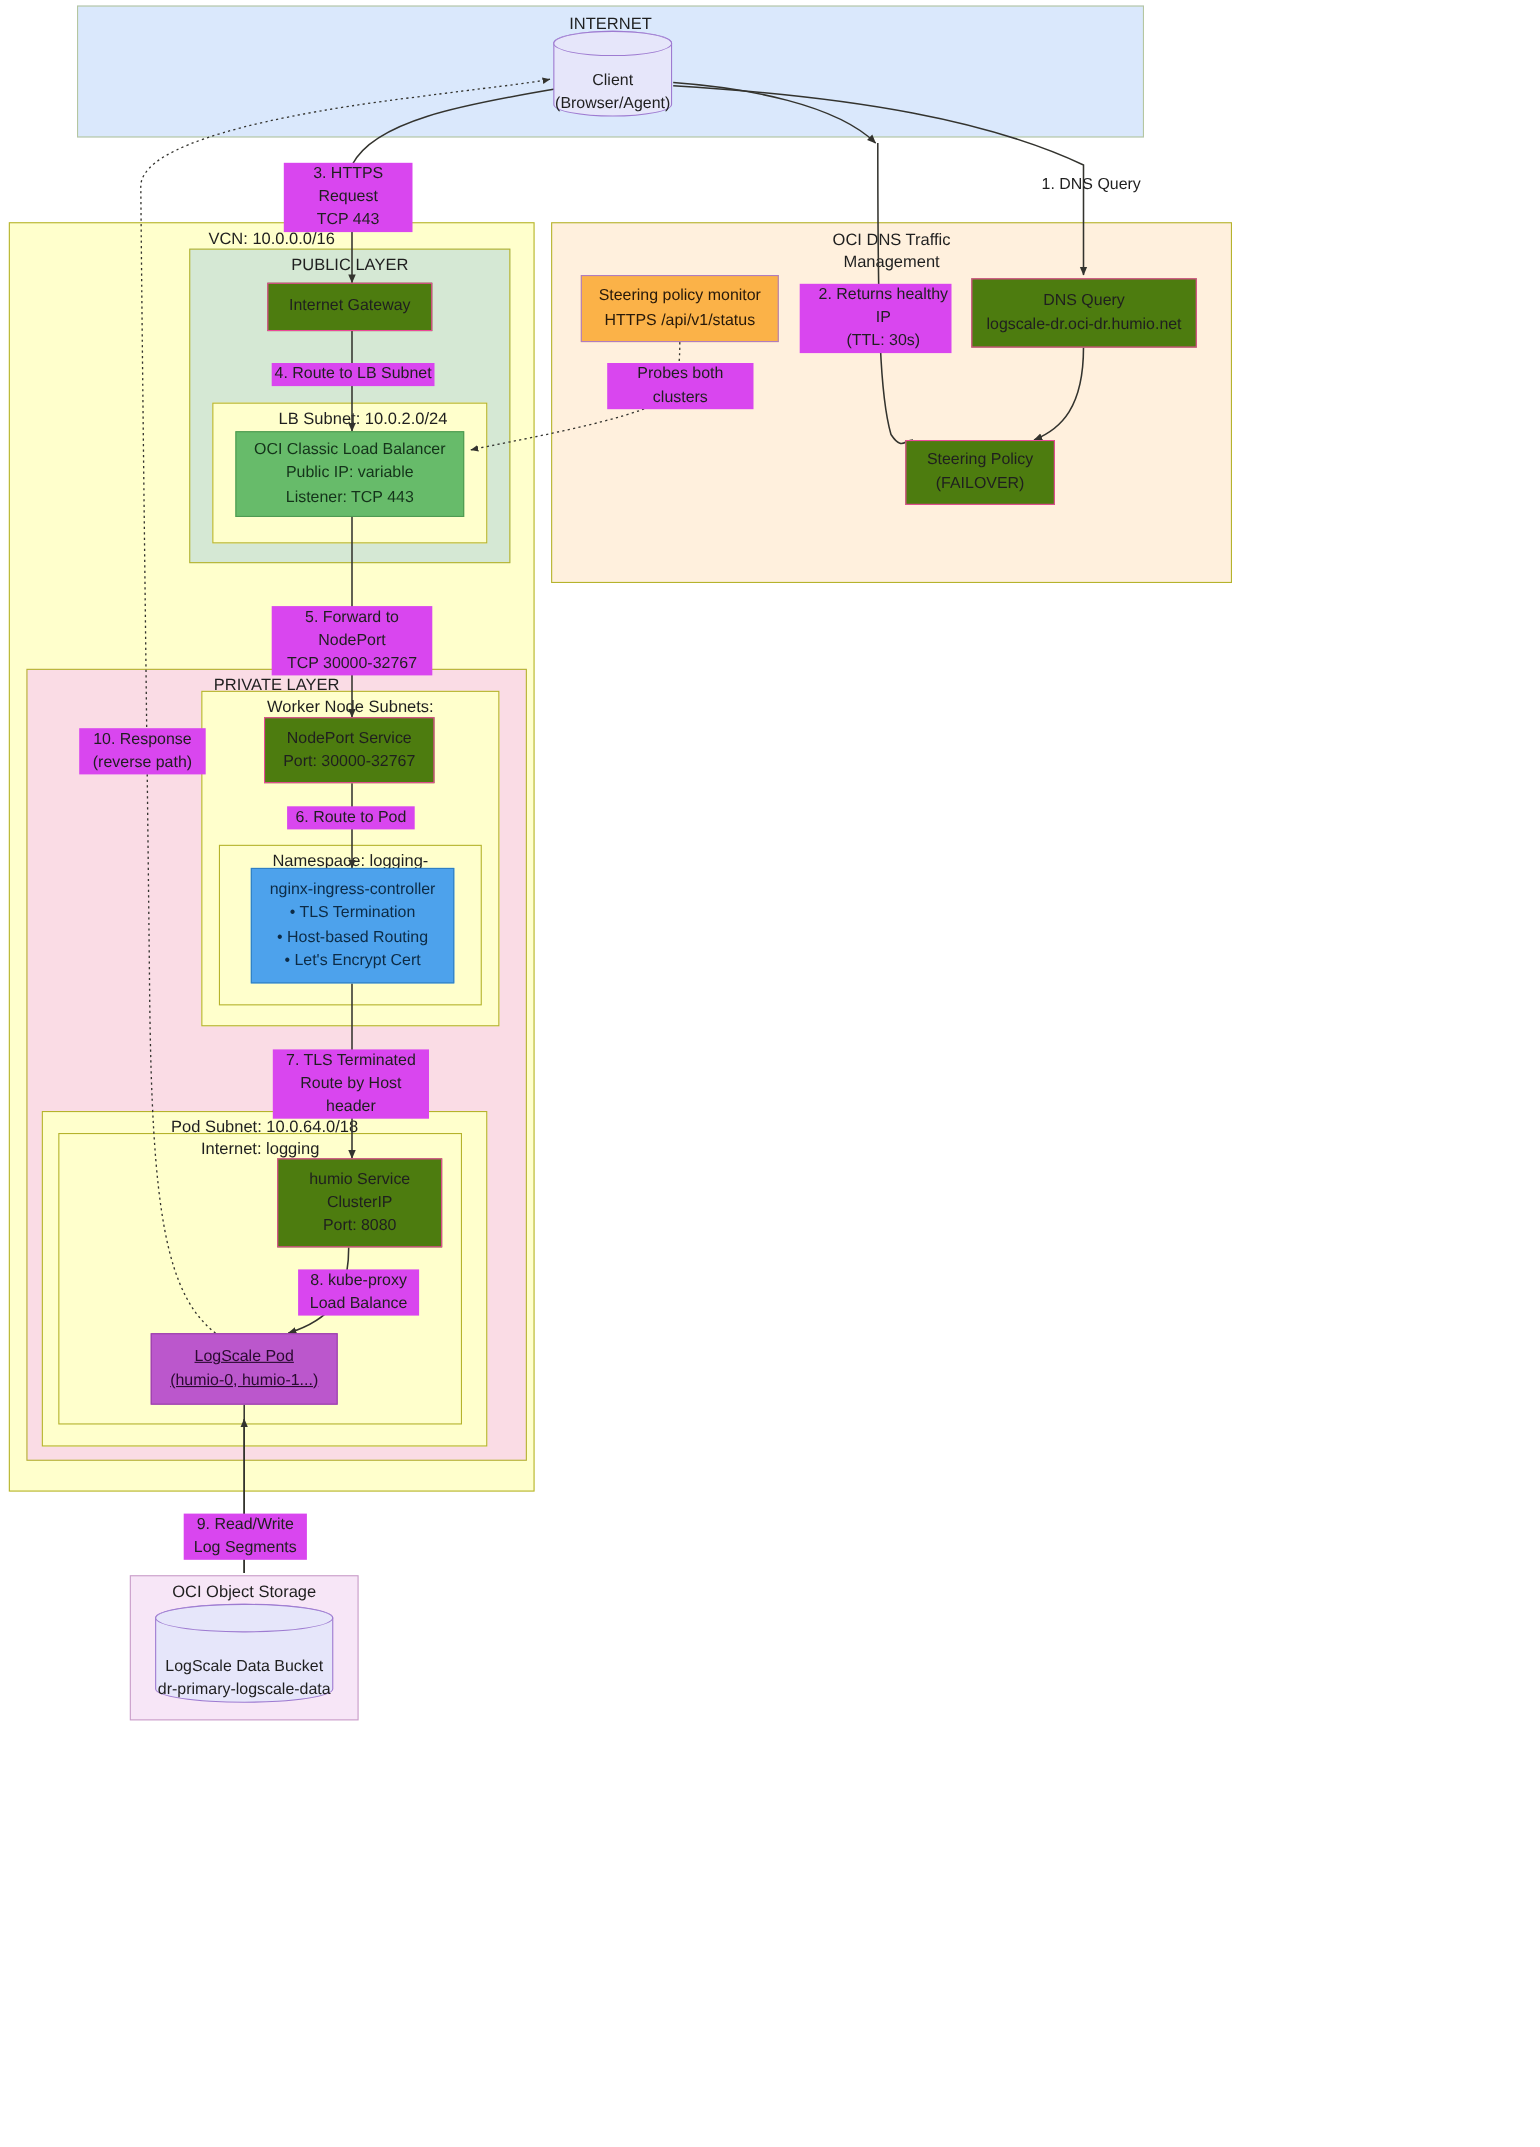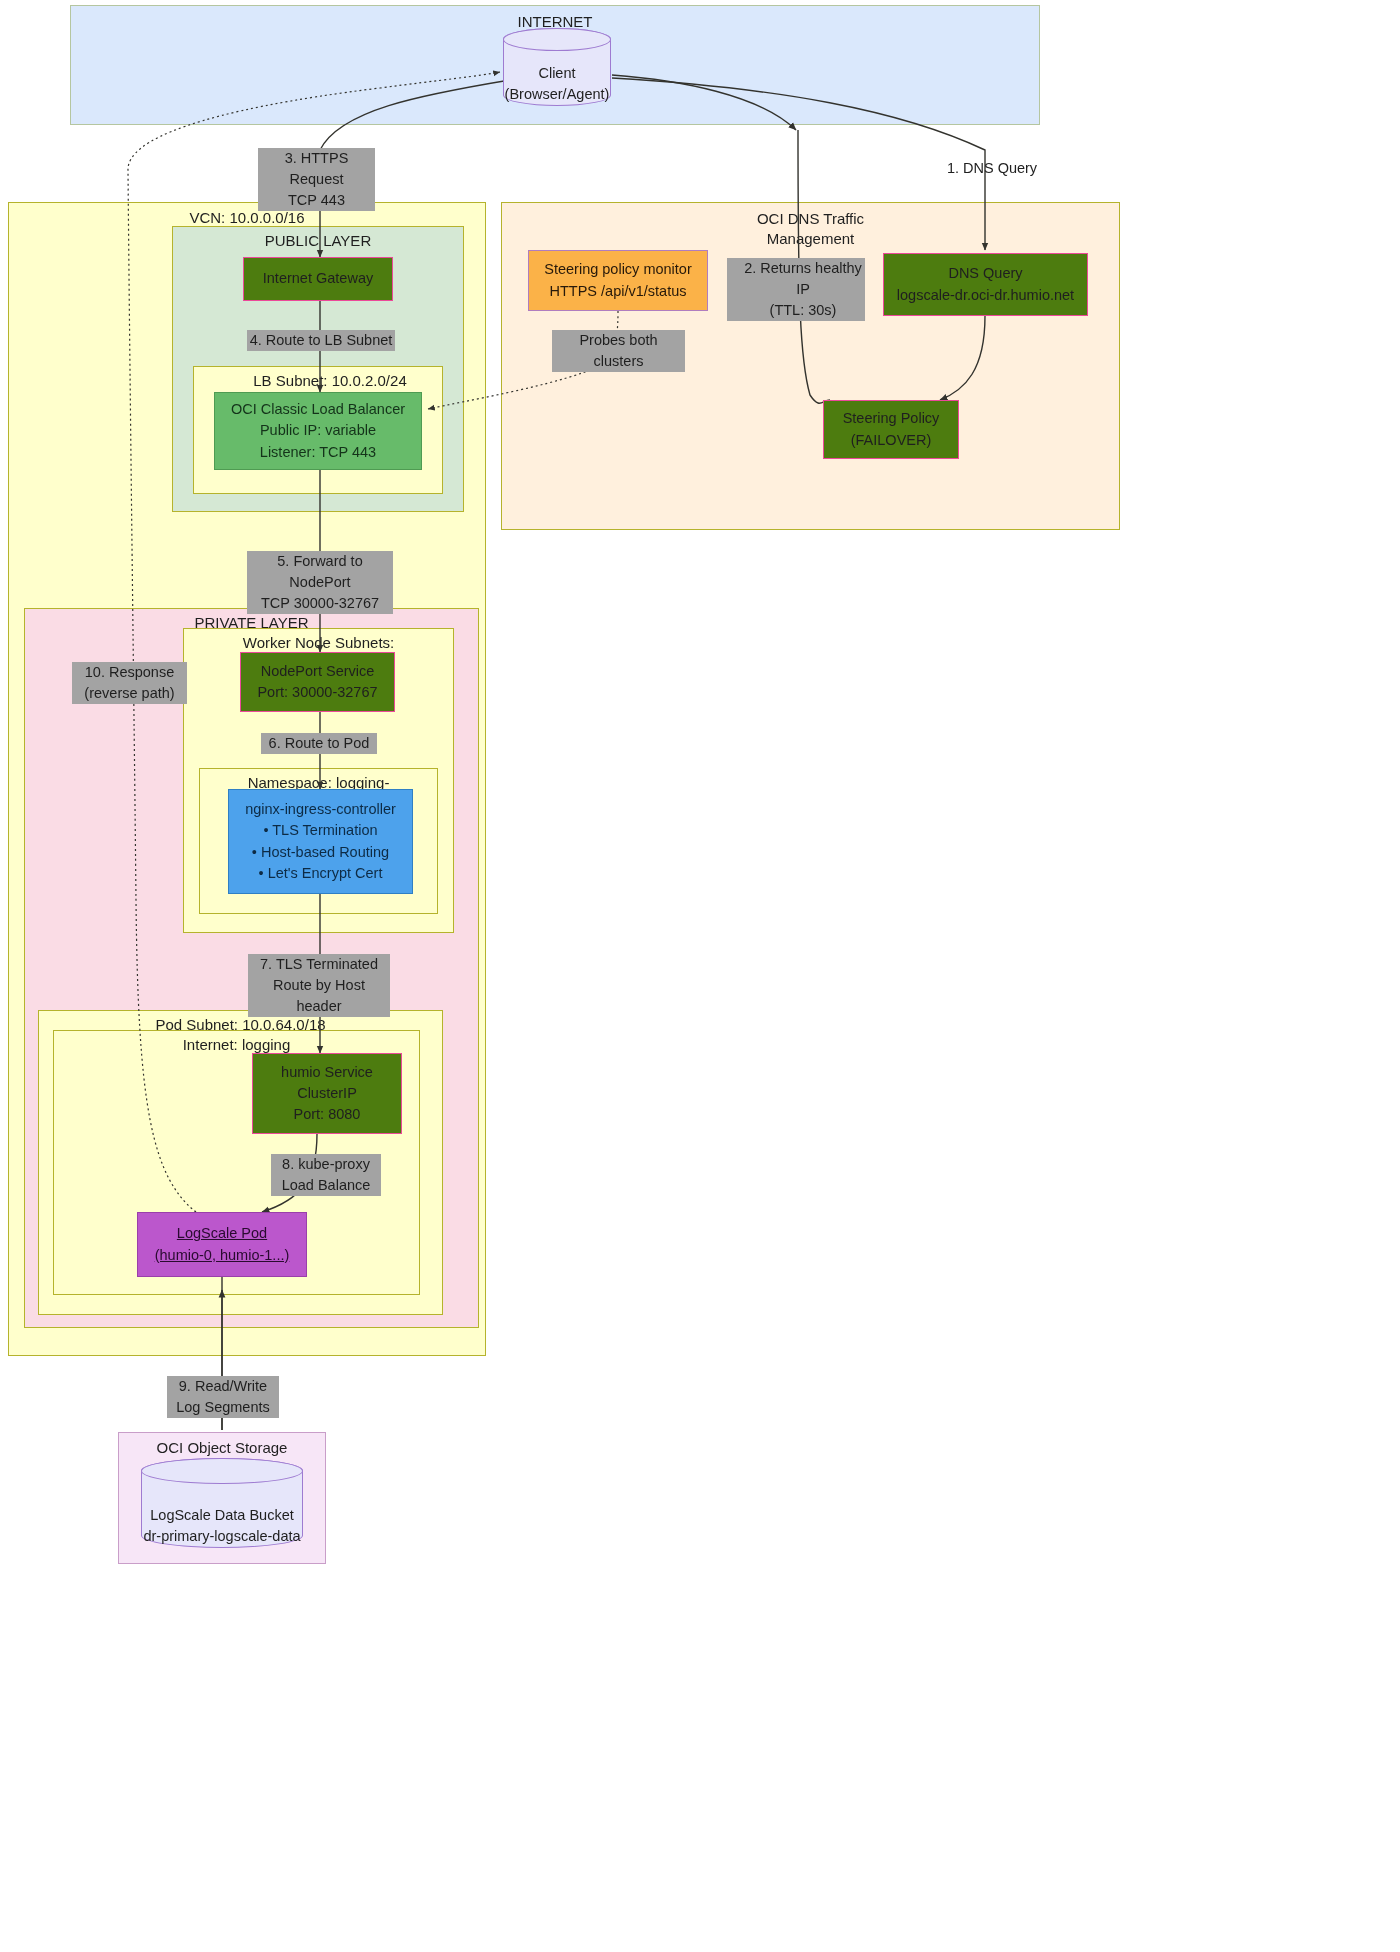--- a/index.html
+++ b/index.html
@@ -91,21 +91,21 @@
   }
   .cyl .cyl-text {
     position: relative;
     z-index: 2;
     white-space: pre-line;
     padding-top: 14px;
   }
 
   .edge-label {
     position: absolute;
-    background: #a3a3a3;
+    background: #d946ef;
     font-size: 14.5px;
     color: #1f1f1f;
     text-align: center;
     line-height: 1.45;
     white-space: pre-line;
     padding: 0 2px;
     box-sizing: border-box;
   }
   .edge-label.nobg { background: transparent; }
 

